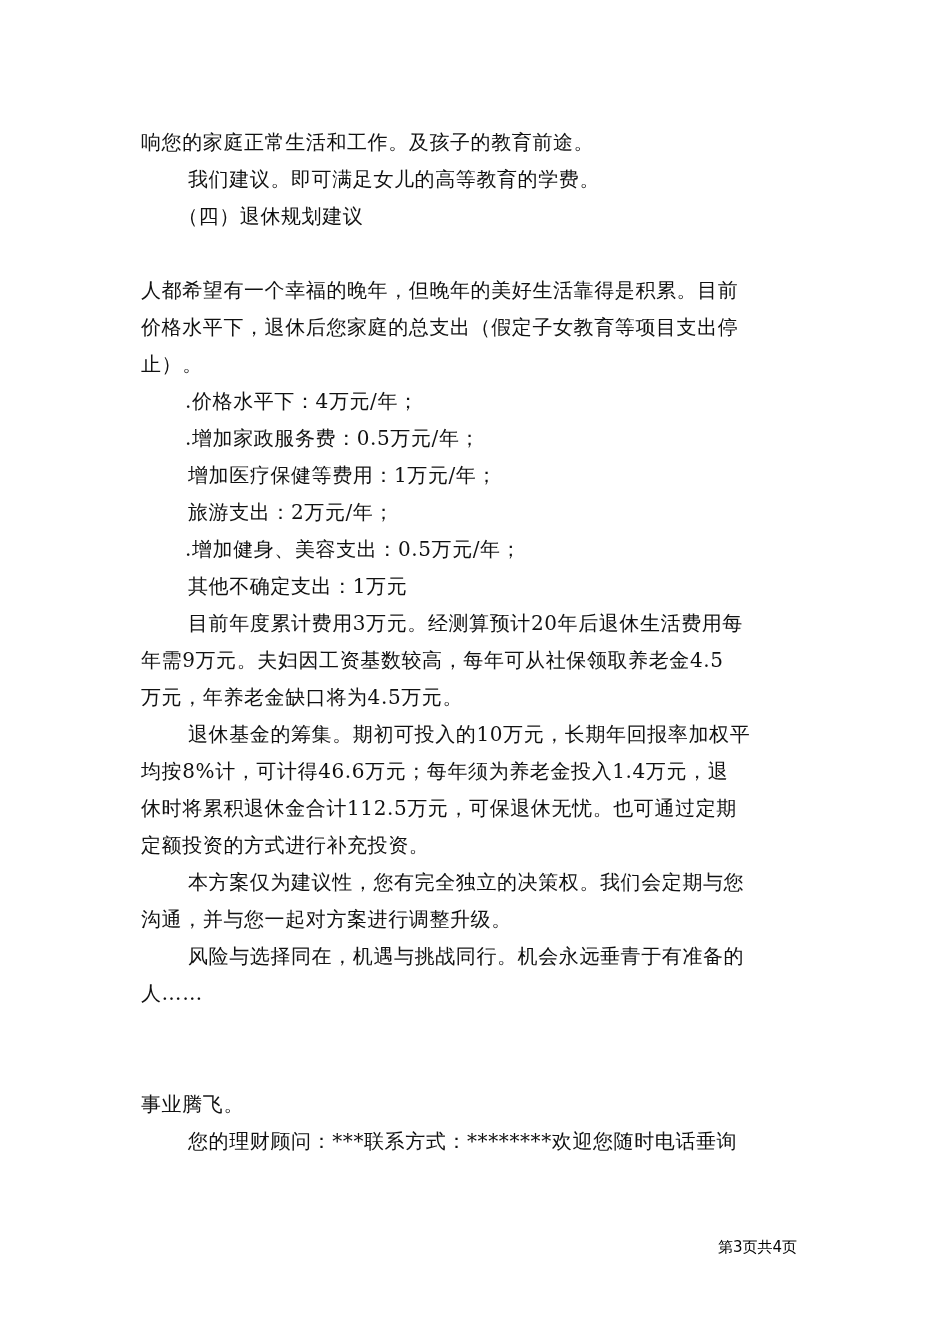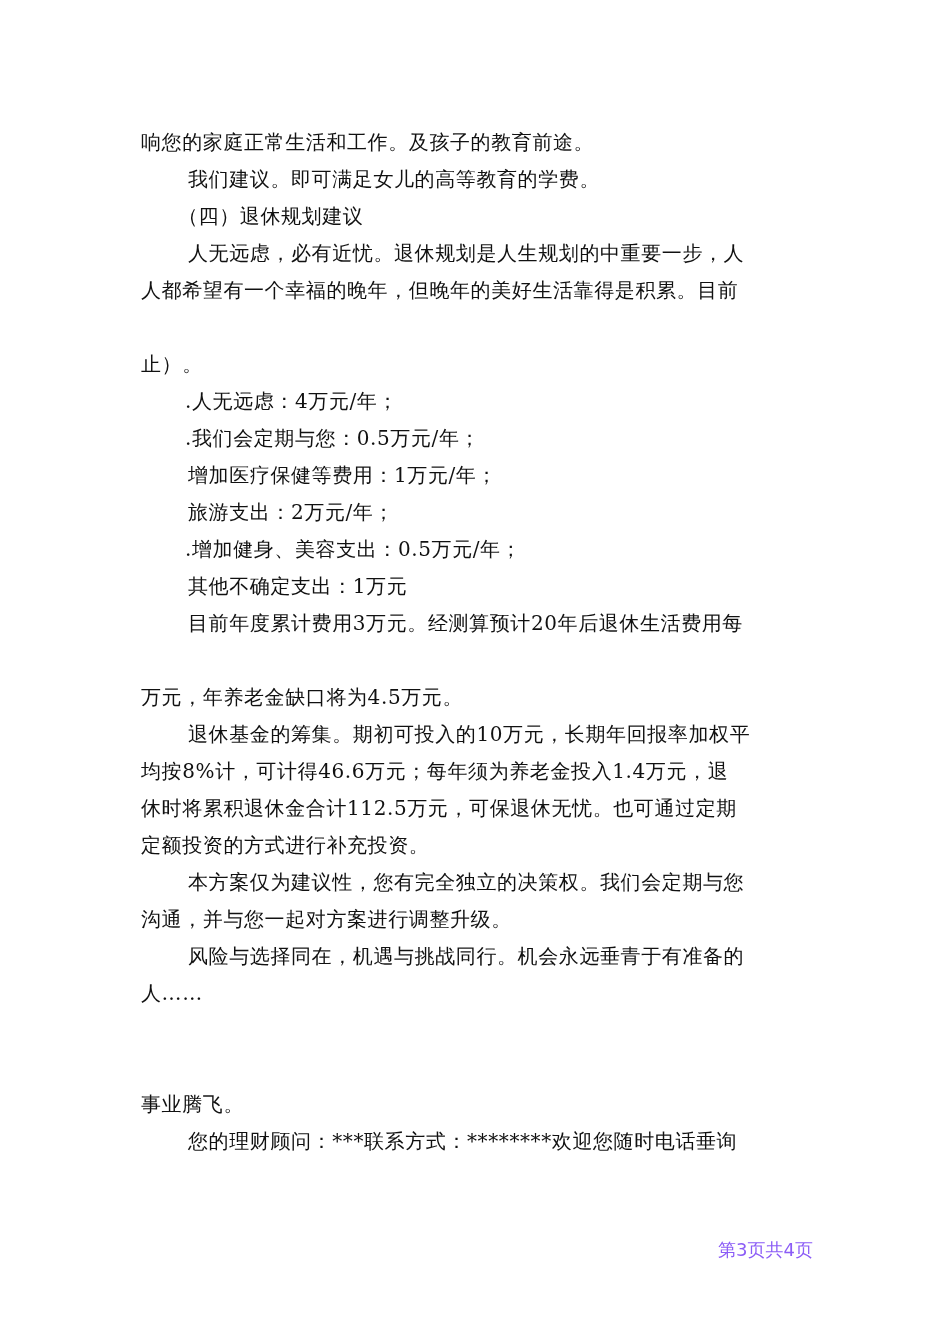--- a/index.html
+++ b/index.html
@@ -1,40 +1,41 @@
 <!DOCTYPE html>
 <html><head>
 <meta charset="utf-8">
 <style>
   html, body { margin:0; padding:0; background:#ffffff; }
   body { width:950px; height:1344px; position:relative; overflow:hidden;
          font-family:"DejaVu Serif","Liberation Serif",serif; color:#111; }
   .page { position:absolute; left:0; top:0; width:912px; height:1344px; background:#fff; }
   .line { position:absolute; left:141px; font-size:20px; line-height:24px; white-space:nowrap; letter-spacing:0.6px; }
   .ind { left:188px; }
-  .footer { position:absolute; left:718px; top:1238px; font-size:18px; color:#8b5cf6;
+  .footer { position:absolute; left:718px; top:1238px; font-size:15px; color:#000000;
             font-family:"DejaVu Sans","Liberation Sans",sans-serif; white-space:nowrap; }
 </style>
 </head>
 <body>
 
 <div class="page">
   <div class="line" style="top:130px">响您的家庭正常生活和工作。及孩子的教育前途。</div>
   <div class="line ind" style="top:167px">我们建议。即可满足女儿的高等教育的学费。</div>
   <div class="line ind" style="top:204px;left:178px">（四）退休规划建议</div>
-  <div class="line ind" style="top:241px">人无远虑，必有近忧。退休规划是人生规划的中重要一步，人</div>
   <div class="line" style="top:278px">人都希望有一个幸福的晚年，但晚年的美好生活靠得是积累。目前</div>
+  <div class="line" style="top:315px">价格水平下，退休后您家庭的总支出（假定子女教育等项目支出停</div>
   <div class="line" style="top:352px">止）。</div>
-  <div class="line ind" style="top:389px;left:185px">.人无远虑：4万元/年；</div>
-  <div class="line ind" style="top:426px;left:185px">.我们会定期与您：0.5万元/年；</div>
+  <div class="line ind" style="top:389px;left:185px">.价格水平下：4万元/年；</div>
+  <div class="line ind" style="top:426px;left:185px">.增加家政服务费：0.5万元/年；</div>
   <div class="line ind" style="top:463px">增加医疗保健等费用：1万元/年；</div>
   <div class="line ind" style="top:500px">旅游支出：2万元/年；</div>
   <div class="line ind" style="top:537px;left:185px">.增加健身、美容支出：0.5万元/年；</div>
   <div class="line ind" style="top:574px">其他不确定支出：1万元</div>
   <div class="line ind" style="top:611px">目前年度累计费用3万元。经测算预计20年后退休生活费用每</div>
+  <div class="line" style="top:648px">年需9万元。夫妇因工资基数较高，每年可从社保领取养老金4.5</div>
   <div class="line" style="top:685px">万元，年养老金缺口将为4.5万元。</div>
   <div class="line ind" style="top:722px">退休基金的筹集。期初可投入的10万元，长期年回报率加权平</div>
   <div class="line" style="top:759px">均按8%计，可计得46.6万元；每年须为养老金投入1.4万元，退</div>
   <div class="line" style="top:796px">休时将累积退休金合计112.5万元，可保退休无忧。也可通过定期</div>
   <div class="line" style="top:833px">定额投资的方式进行补充投资。</div>
   <div class="line ind" style="top:870px">本方案仅为建议性，您有完全独立的决策权。我们会定期与您</div>
   <div class="line" style="top:907px">沟通，并与您一起对方案进行调整升级。</div>
   <div class="line ind" style="top:944px">风险与选择同在，机遇与挑战同行。机会永远垂青于有准备的</div>
   <div class="line" style="top:981px">人……</div>
   <div class="line" style="top:1092px">事业腾飞。</div>

